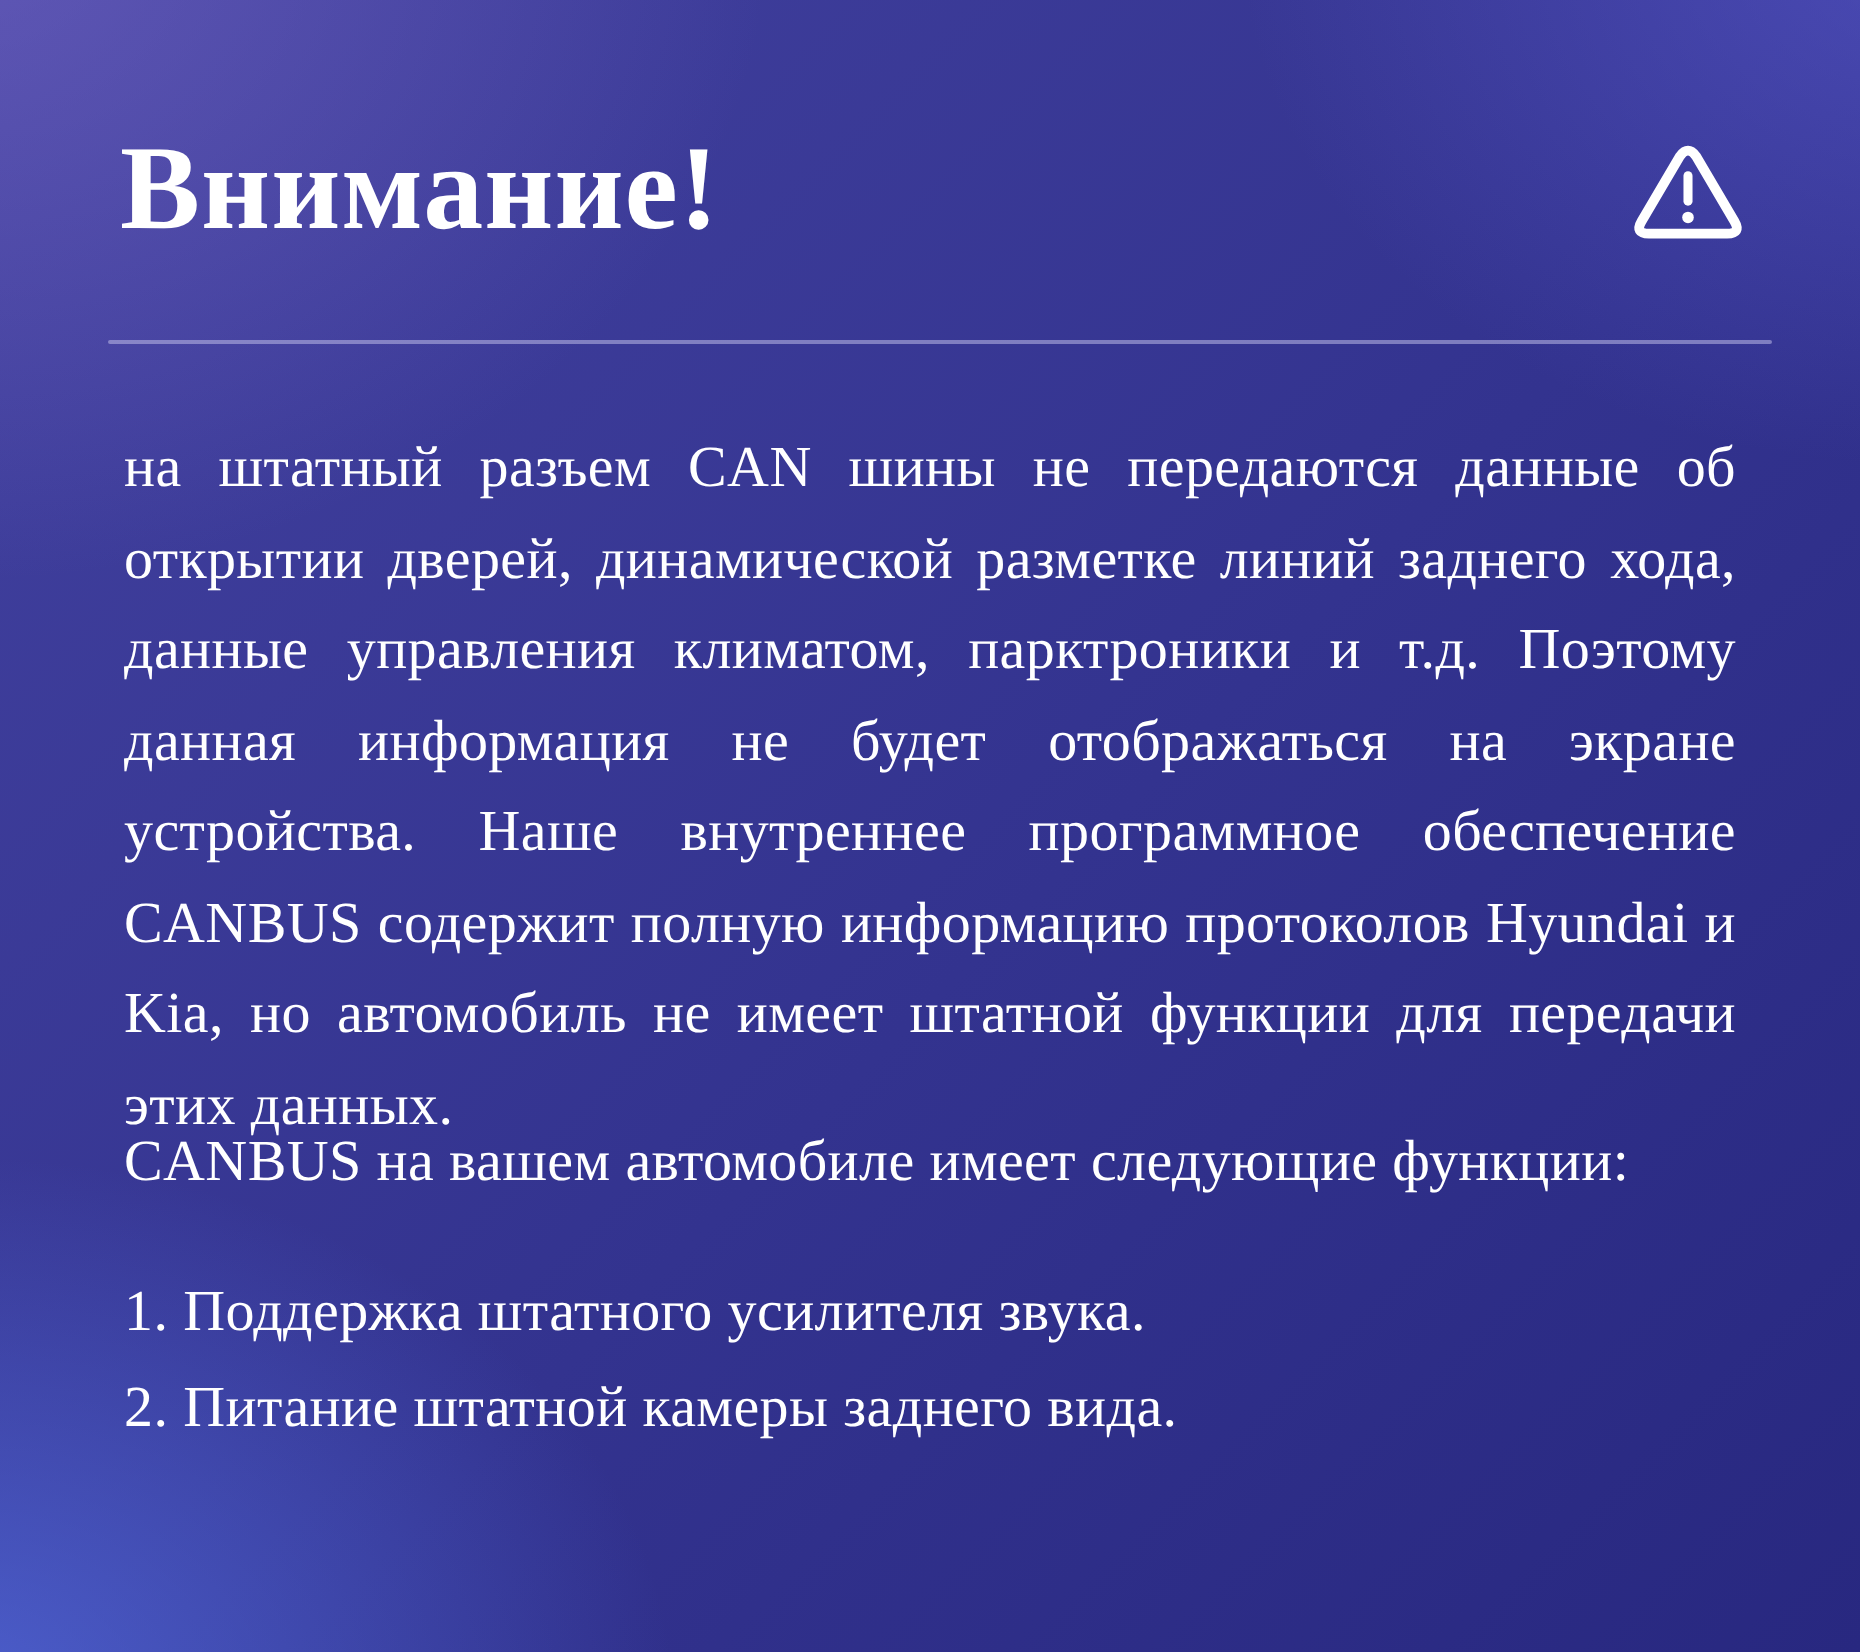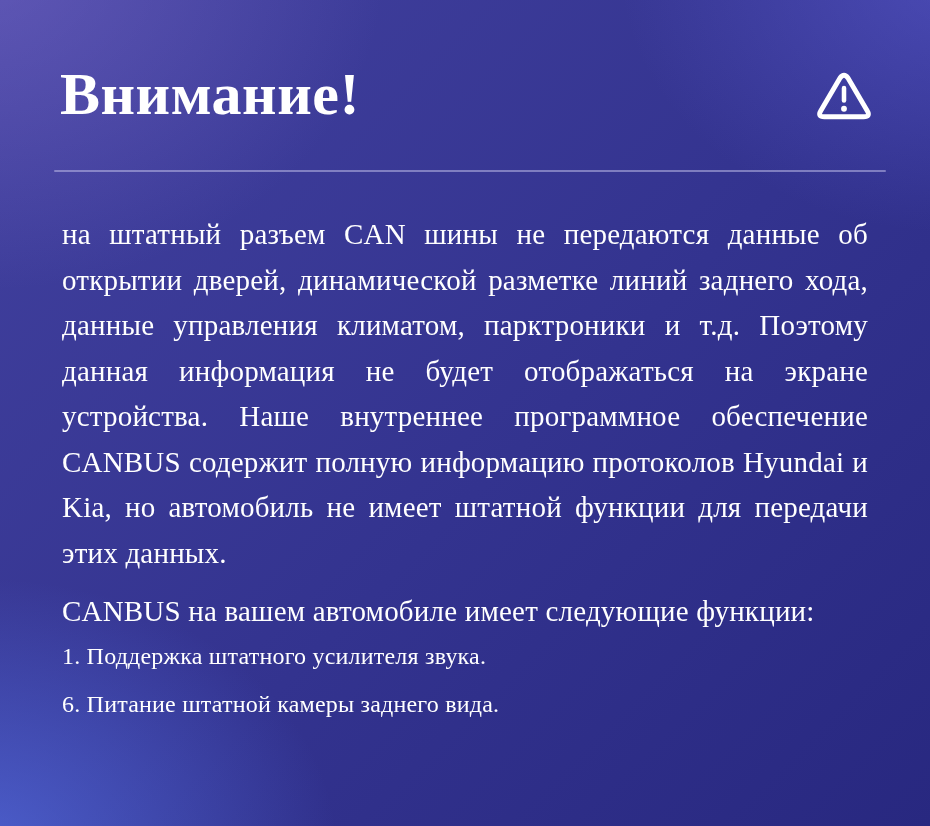--- a/index.html
+++ b/index.html
@@ -49,32 +49,32 @@
     top: 212px;
     width: 806px;
     font-size: 29px;
     line-height: 45.5px;
     letter-spacing: 0.2px;
     text-align: justify;
   }
   .functions-intro {
     position: absolute;
     left: 62px;
-    top: 589px;
+    top: 559px;
     width: 806px;
     font-size: 29px;
     line-height: 45px;
     letter-spacing: 0.2px;
   }
   .functions-list {
     position: absolute;
     left: 62px;
     top: 633px;
     width: 820px;
-    font-size: 24px;
+    font-size: 29px;
     line-height: 47.5px;
     letter-spacing: 0.2px;
     list-style: none;
   }
 </style>
 </head>
 <body>
 
 <div class="page">
 
@@ -89,16 +89,16 @@
   </span>
 
   <div class="divider"></div>
 
   <p class="body-paragraph">на штатный разъем CAN шины не передаются данные об открытии дверей, динамической разметке линий заднего хода, данные управления климатом, парктроники и т.д. Поэтому данная информация не будет отображаться на экране устройства. Наше внутреннее программное обеспечение CANBUS содержит полную информацию протоколов Hyundai и Kia, но автомобиль не имеет штатной функции для передачи этих данных.</p>
 
   <p class="functions-intro">CANBUS на вашем автомобиле имеет следующие функции:</p>
 
   <ul class="functions-list">
     <li>1. Поддержка штатного усилителя звука.</li>
-    <li>6. Питание штатной камеры заднего вида.</li>
+    <li>2. Питание штатной камеры заднего вида.</li>
   </ul>
 
 </div>
 
 </body></html>

